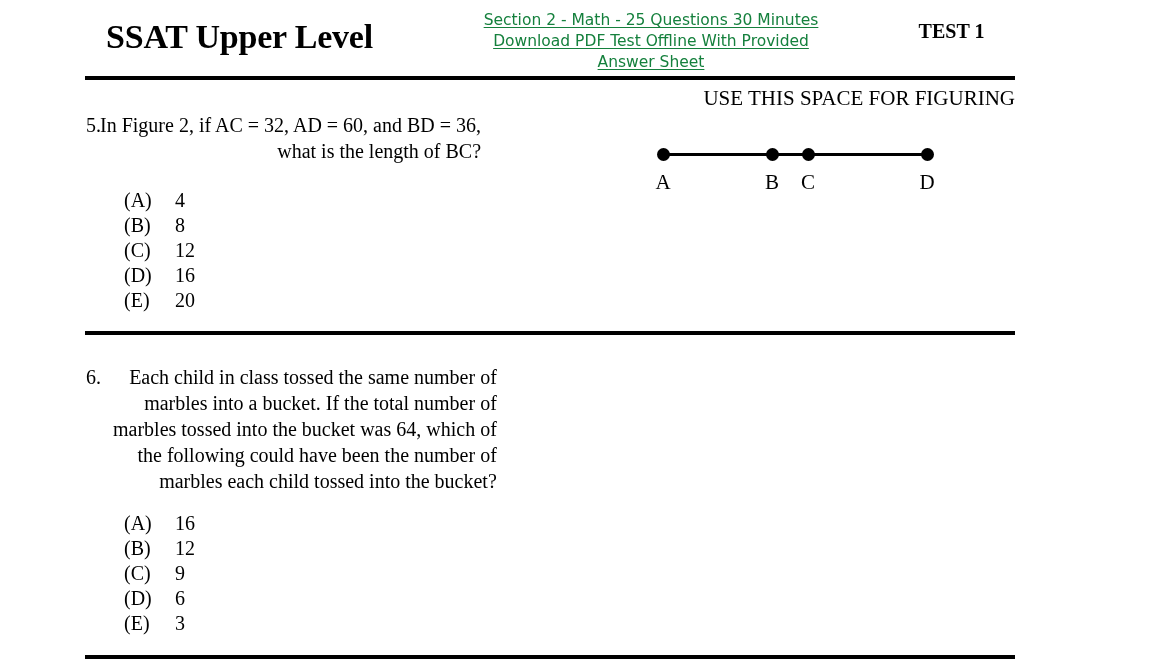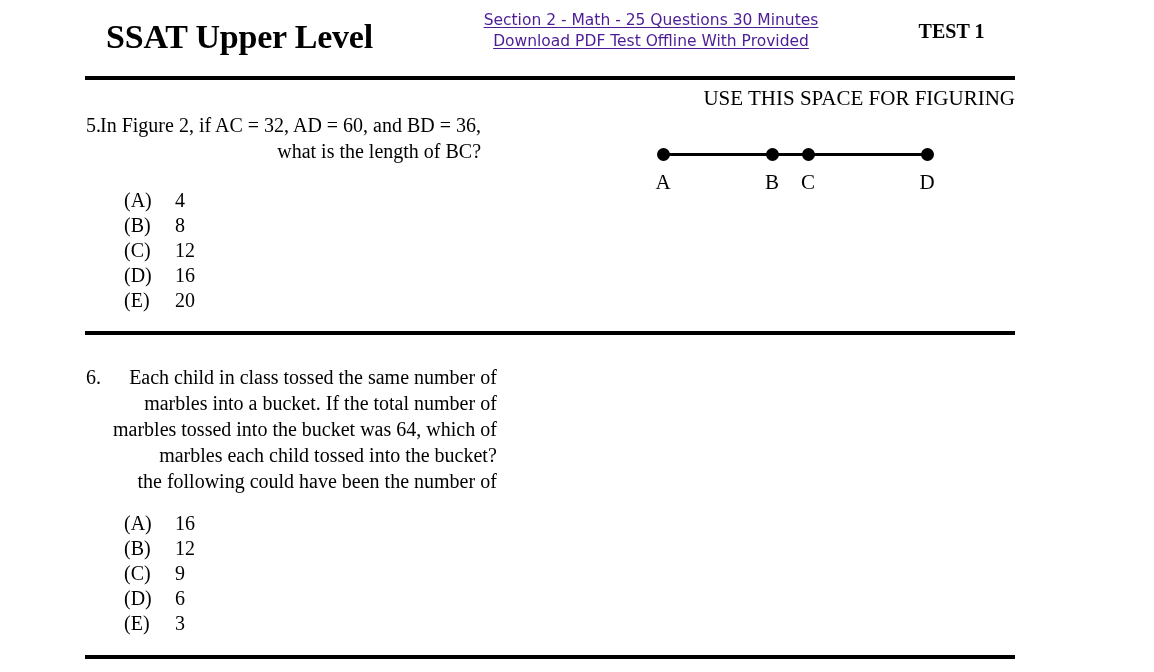--- a/index.html
+++ b/index.html
@@ -37,21 +37,21 @@
   }
   #promo-link {
     position: absolute;
     left: 350px;
     top: 2px;
     width: 432px;
     text-align: center;
     font-family: "DejaVu Sans", "Liberation Sans", sans-serif;
     font-size: 15.5px;
     line-height: 21px;
-    color: #4c1d95;
+    color: #15803d;
     text-decoration: none;
     cursor: pointer;
   }
   #promo-link .pl {
     display: block;
     text-decoration: underline;
     text-underline-offset: 2px;
   }
   #test-label {
     position: absolute;
@@ -182,20 +182,21 @@
 </style>
 </head>
 <body>
 
 <div id="header">
   <div id="doc-title">SSAT Upper Level</div>
 
   <a id="promo-link" href="#">
     <span class="pl">Section 2 - Math - 25 Questions 30 Minutes</span>
     <span class="pl">Download PDF Test Offline With Provided</span>
+    <span class="pl">Answer Sheet</span>
   </a>
 
   <div id="test-label">TEST 1</div>
 </div>
 
 <div class="rule" id="rule-top"></div>
 
 <div id="figuring-note">USE THIS SPACE FOR FIGURING</div>
 
 <div class="question" id="q5">
@@ -244,22 +245,22 @@
 </div>
 
 <div class="rule" id="rule-mid"></div>
 
 <div class="question" id="q6">
   <div class="q-num">6.</div>
   <div class="q-body">
     <span class="ql">Each child in class tossed the same number of</span>
     <span class="ql">marbles into a bucket.  If the total number of</span>
     <span class="ql">marbles tossed into the bucket was 64, which of</span>
+    <span class="ql">the following could have been the number of</span>
     <span class="ql">marbles each child tossed into the bucket?</span>
-    <span class="ql">the following could have been the number of</span>
   </div>
   <div class="choices">
     <div class="choice-row">
       <span class="choice-letter">(A)</span>
       <span class="choice-value">16</span>
     </div>
     <div class="choice-row">
       <span class="choice-letter">(B)</span>
       <span class="choice-value">12</span>
     </div>

